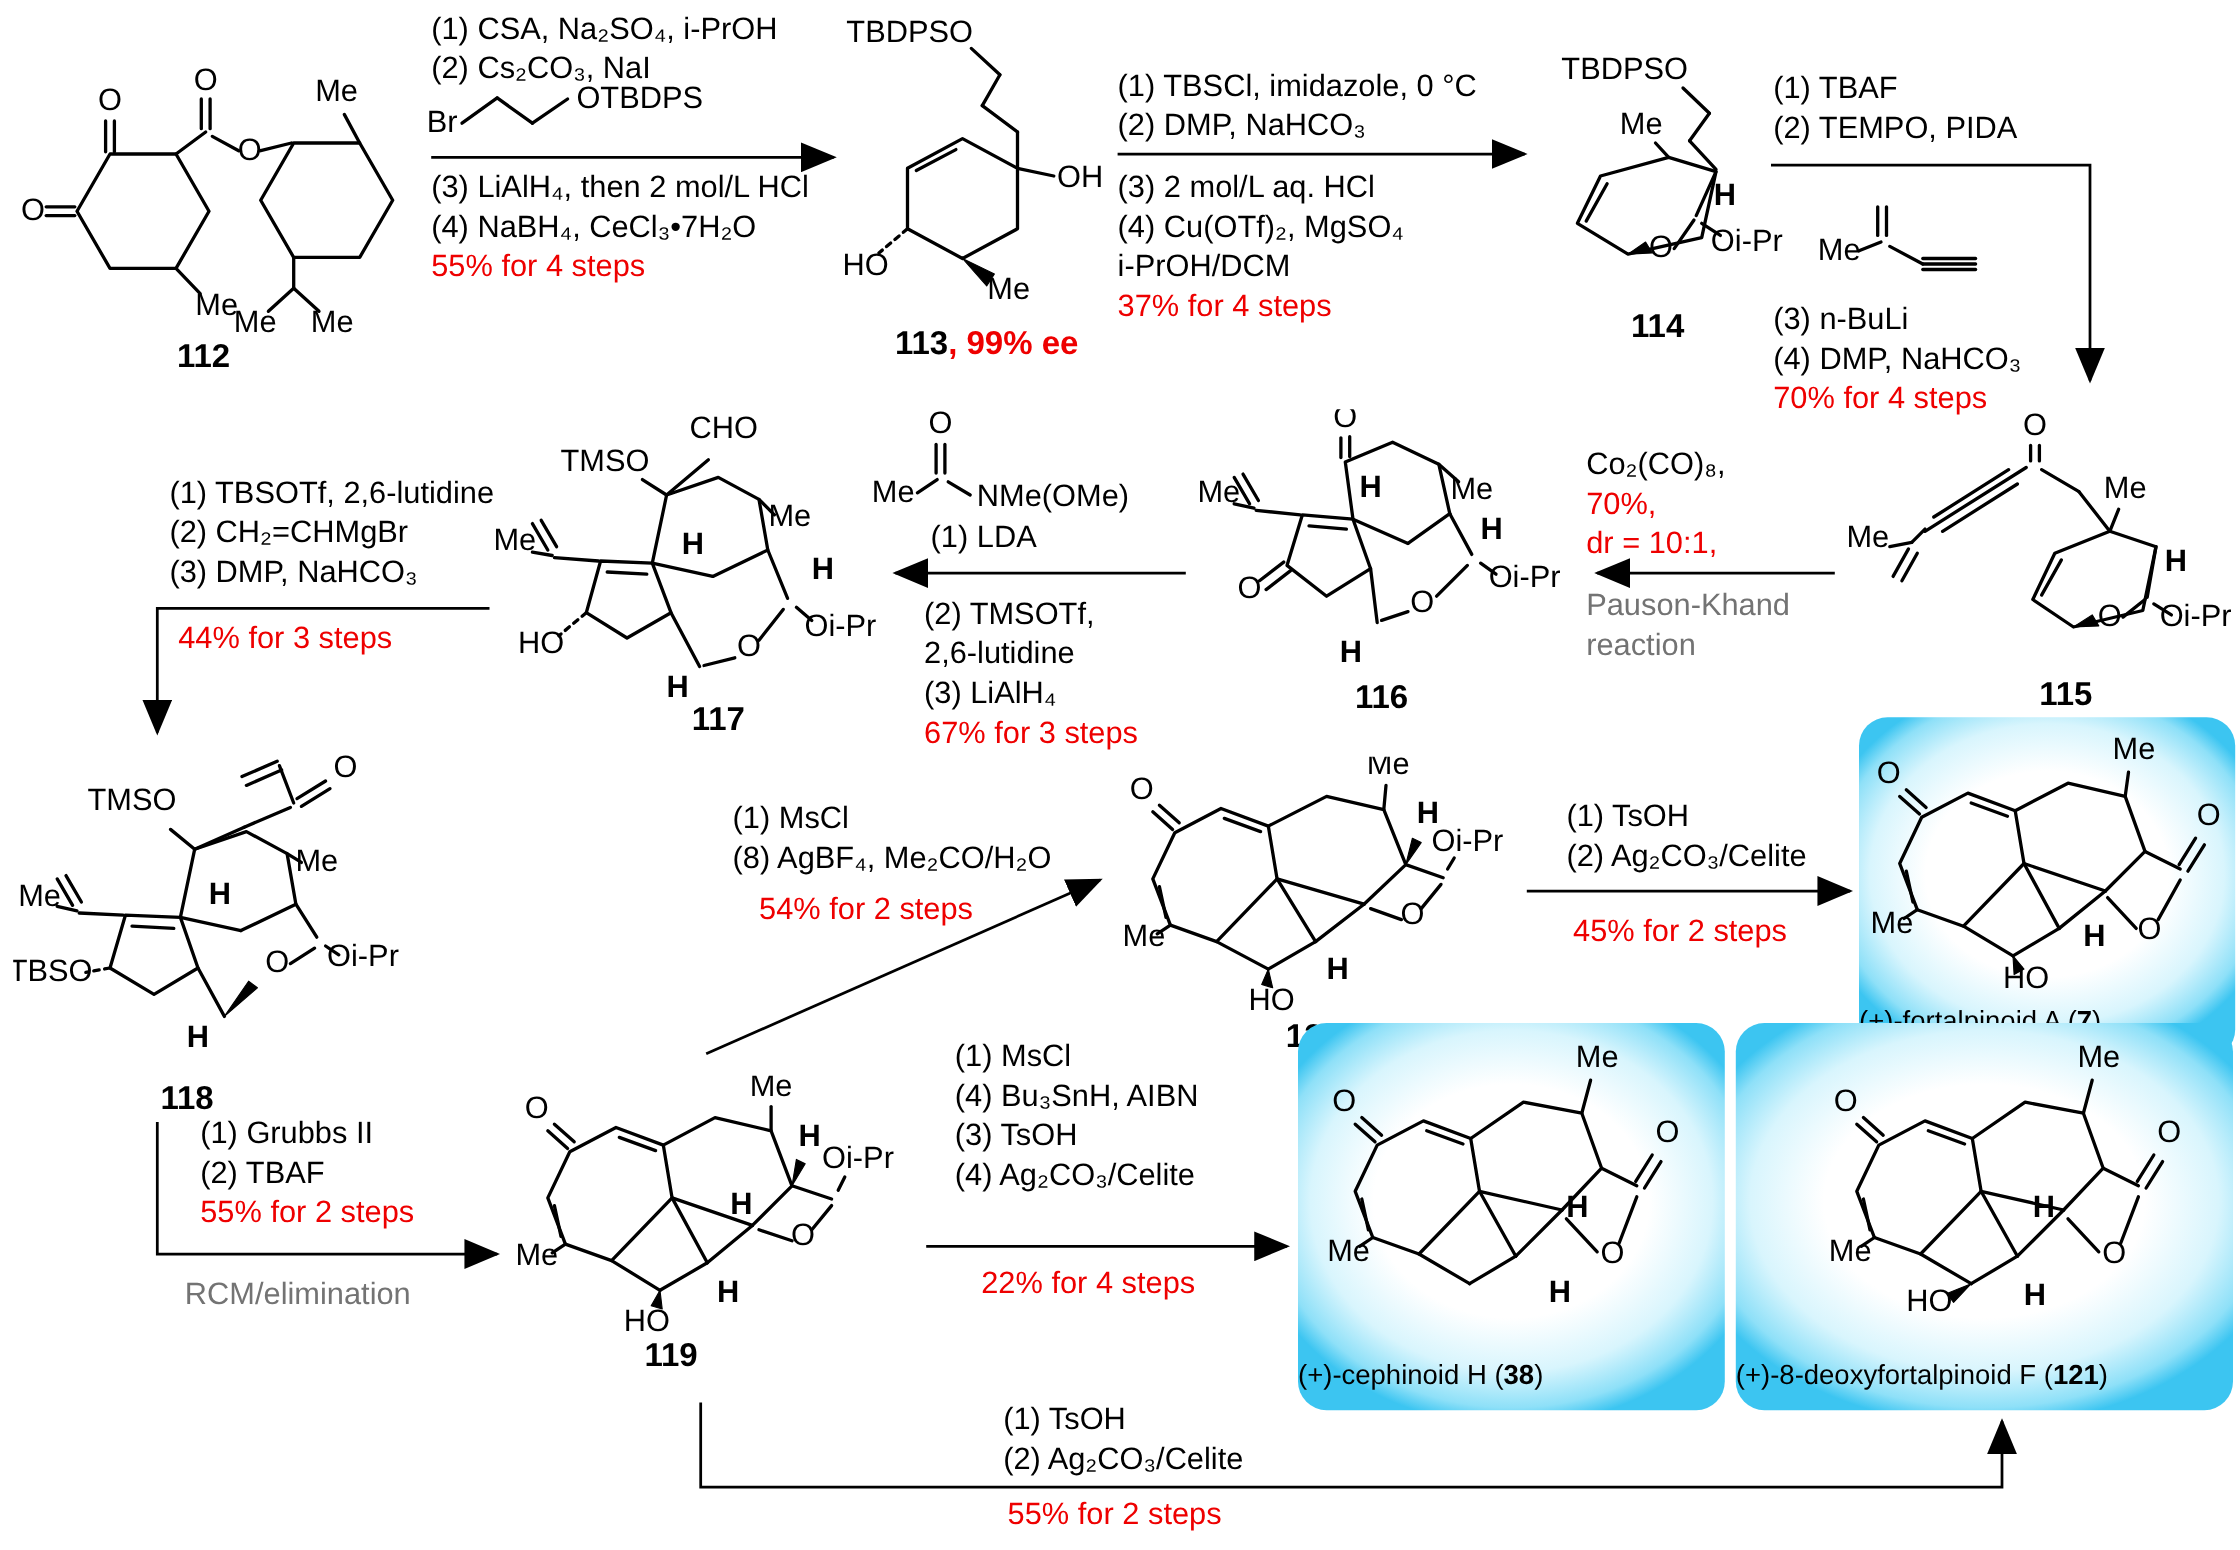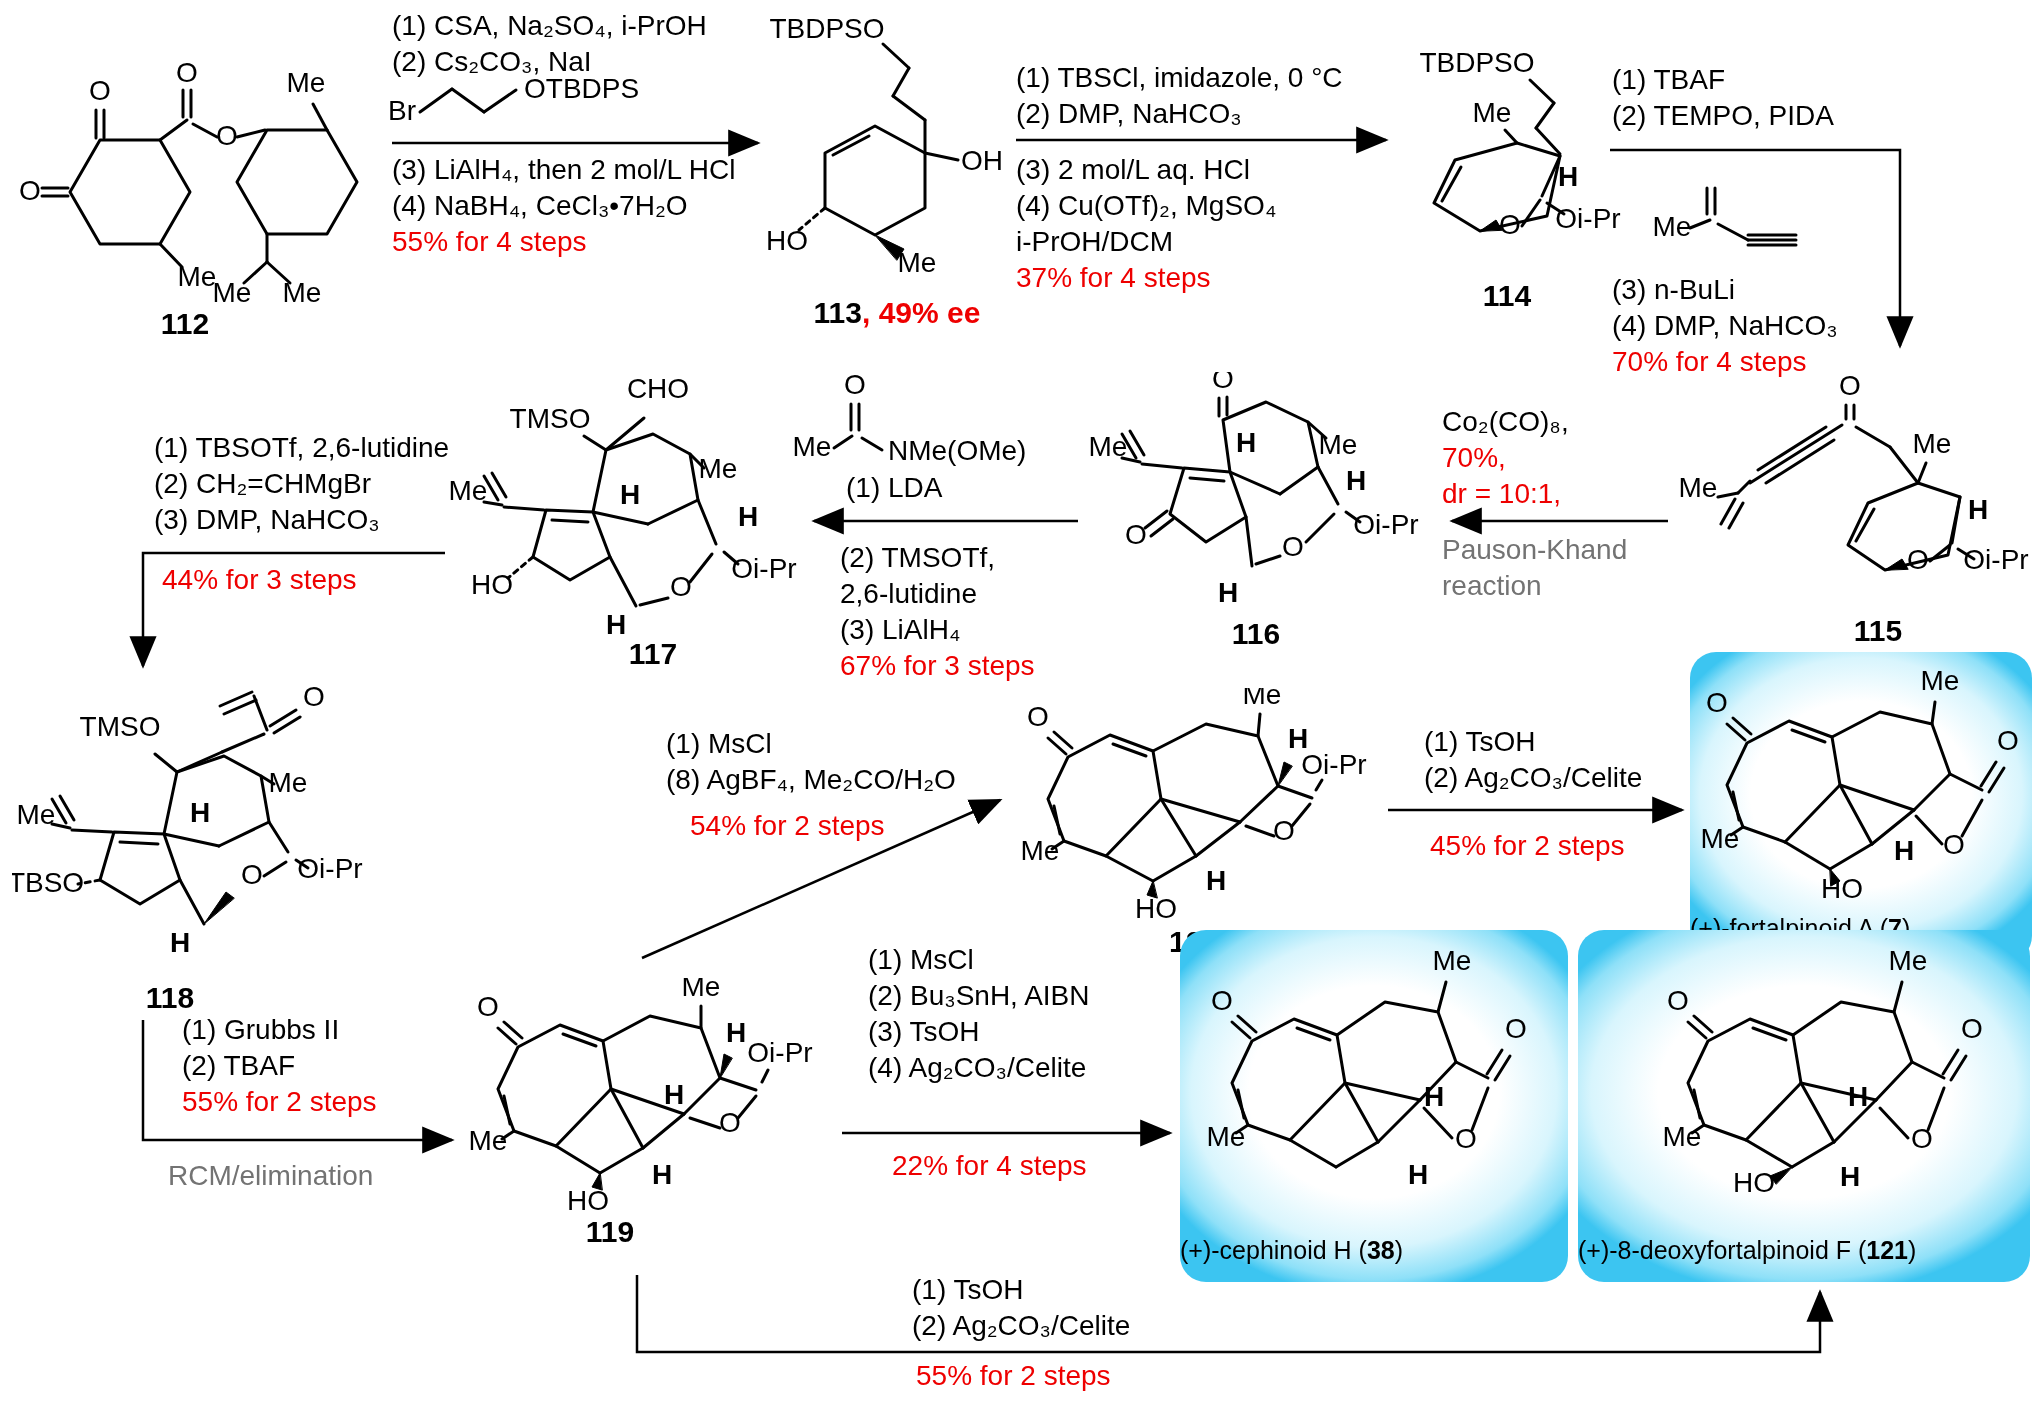--- a/index.html
+++ b/index.html
@@ -119,21 +119,21 @@
       <line x1="104" y1="128" x2="68" y2="147"></line>
       <line x1="160" y1="145" x2="193" y2="152"></line>
       <line class="dsh" x1="60" y1="200" x2="34" y2="222"></line>
       <polygon class="wg" points="110,227 139,241 132,252"></polygon>
     </g>
     <text x="62" y="30">TBDPSO</text>
     <text x="217" y="162">OH</text>
     <text x="22" y="242">HO</text>
     <text x="152" y="264">Me</text>
   </svg>
-  <div class="cap113" style="left:772px;top:296px;width:250px"><span>113</span><span class="sfx">, 49% ee</span></div>
+  <div class="cap113" style="left:772px;top:296px;width:250px"><span>113</span><span class="sfx">, 99% ee</span></div>
 
   <svg class="struct" style="left:1392px;top:48px" width="240" height="268" viewBox="0 0 240 268">
     <g class="sk">
       <line x1="138" y1="32" x2="162" y2="55"></line>
       <line x1="162" y1="55" x2="144" y2="80"></line>
       <line x1="144" y1="80" x2="168" y2="106"></line>
       <polygon points="42,155 63,112 125,95 168,108 155,168 88,183"></polygon>
       <line x1="50" y1="153" x2="69" y2="119"></line>
       <line x1="125" y1="95" x2="113" y2="82"></line>
       <polygon class="wg" points="88,183 104,172 110,182"></polygon>
@@ -533,21 +533,21 @@
     <div>(1) Grubbs II</div>
     <div>(2) TBAF</div>
     <div class="red">55% for 2 steps</div>
   </div>
   <div class="cond" style="left:168px;top:1158px">
     <div class="blue">RCM/elimination</div>
   </div>
 
   <div class="cond" style="left:868px;top:942px">
     <div>(1) MsCl</div>
-    <div>(2) Bu₃SnH, AIBN</div>
+    <div>(4) Bu₃SnH, AIBN</div>
     <div>(3) TsOH</div>
     <div>(4) Ag₂CO₃/Celite</div>
   </div>
   <div class="cond" style="left:892px;top:1148px">
     <div class="red">22% for 4 steps</div>
   </div>
 
   <div class="cond" style="left:912px;top:1272px">
     <div>(1) TsOH</div>
     <div>(2) Ag₂CO₃/Celite</div>

